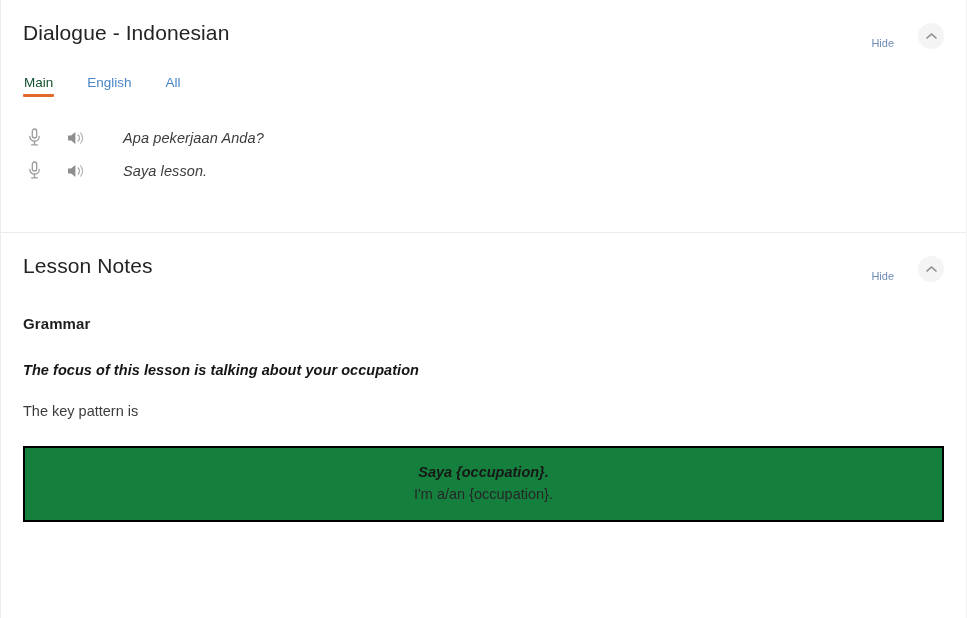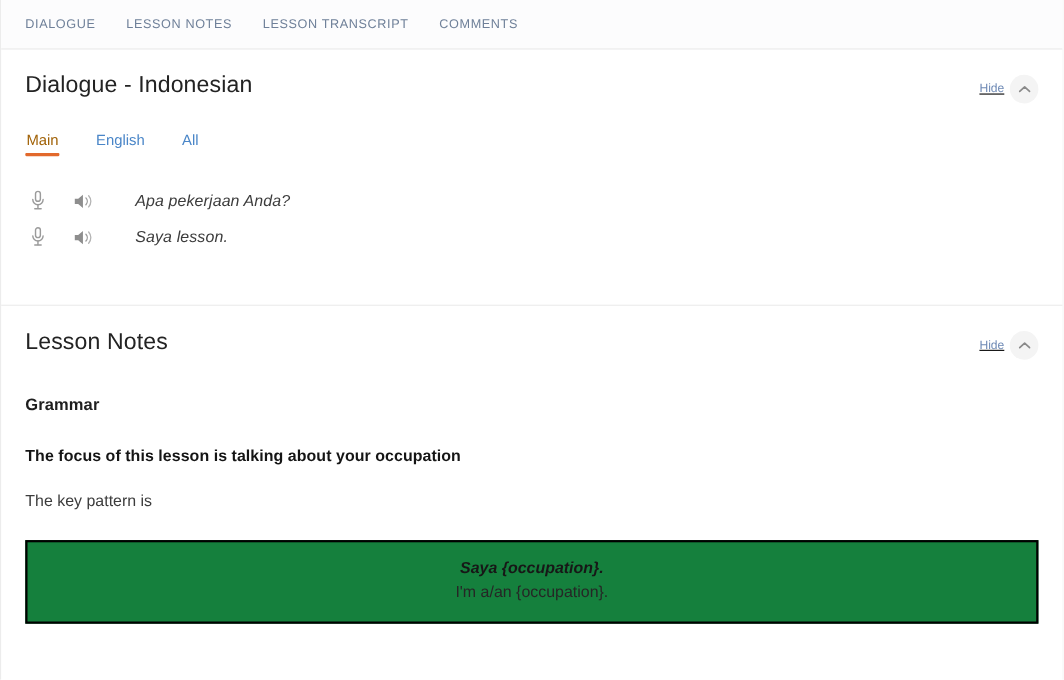--- a/index.html
+++ b/index.html
@@ -55,24 +55,23 @@
   .sec-title {
     font-size: 21px;
     font-weight: 400;
     color: #232323;
     letter-spacing: 0.1px;
     line-height: 1.2;
     margin: 0;
   }
   .hide-group {
     display: flex;
-    align-items: center;
-    gap: 5px;
+    align-items: flex-end;
+    gap: 24px;
     padding-top: 3px;
-    text-decoration: underline;
   }
   .hide-link {
     color: #6f8ab5;
     font-size: 11px;
     text-decoration: none;
     cursor: pointer;
   }
   .round-btn {
     width: 26px; height: 26px;
     border-radius: 50%;
@@ -94,21 +93,21 @@
     padding-left: 1px;
   }
   .tab {
     font-size: 13.5px;
     color: #4a86c8;
     text-decoration: none;
     padding-bottom: 7px;
     cursor: pointer;
     position: relative;
   }
-  .tab.active { color: #a16207; }
+  .tab.active { color: #14532d; }
   .tab.active::after {
     content: "";
     position: absolute;
     left: -1px; right: -1px; bottom: 0;
     height: 3px;
     background: #e2692c;
     border-radius: 1px;
   }
 
   
@@ -143,20 +142,21 @@
     color: #1e1e1e;
     margin: 33px 0 0 0;
     letter-spacing: 0.1px;
   }
   .focus-line {
     font-size: 14.5px;
     font-weight: bold;
     color: #151515;
     margin: 30px 0 0 0;
     letter-spacing: 0.05px;
+    font-style: italic;
   }
   .h-keypattern {
     font-size: 14.5px;
     font-weight: bold;
     color: #1e1e1e;
     margin: 32px 0 0 0;
   }
   .keypattern-text {
     font-size: 14.5px;
     color: #3c3c3c;
@@ -182,26 +182,20 @@
     font-size: 14.5px;
     color: #262626;
     margin: 6px 0 0 0;
   }
 </style>
 </head>
 <body>
 
 <div class="page">
 
-  <div class="topnav">
-    <a>DIALOGUE</a>
-    <a>LESSON NOTES</a>
-    <a>LESSON TRANSCRIPT</a>
-    <a>COMMENTS</a>
-  </div>
 
   <div class="section">
 
     <div class="sec-head">
       <h1 class="sec-title">Dialogue - Indonesian</h1>
       <div class="hide-group">
         <a class="hide-link">Hide</a>
         <button class="round-btn">
           <span>
             <svg width="11" height="8" viewBox="0 0 11 8" aria-hidden="true">

